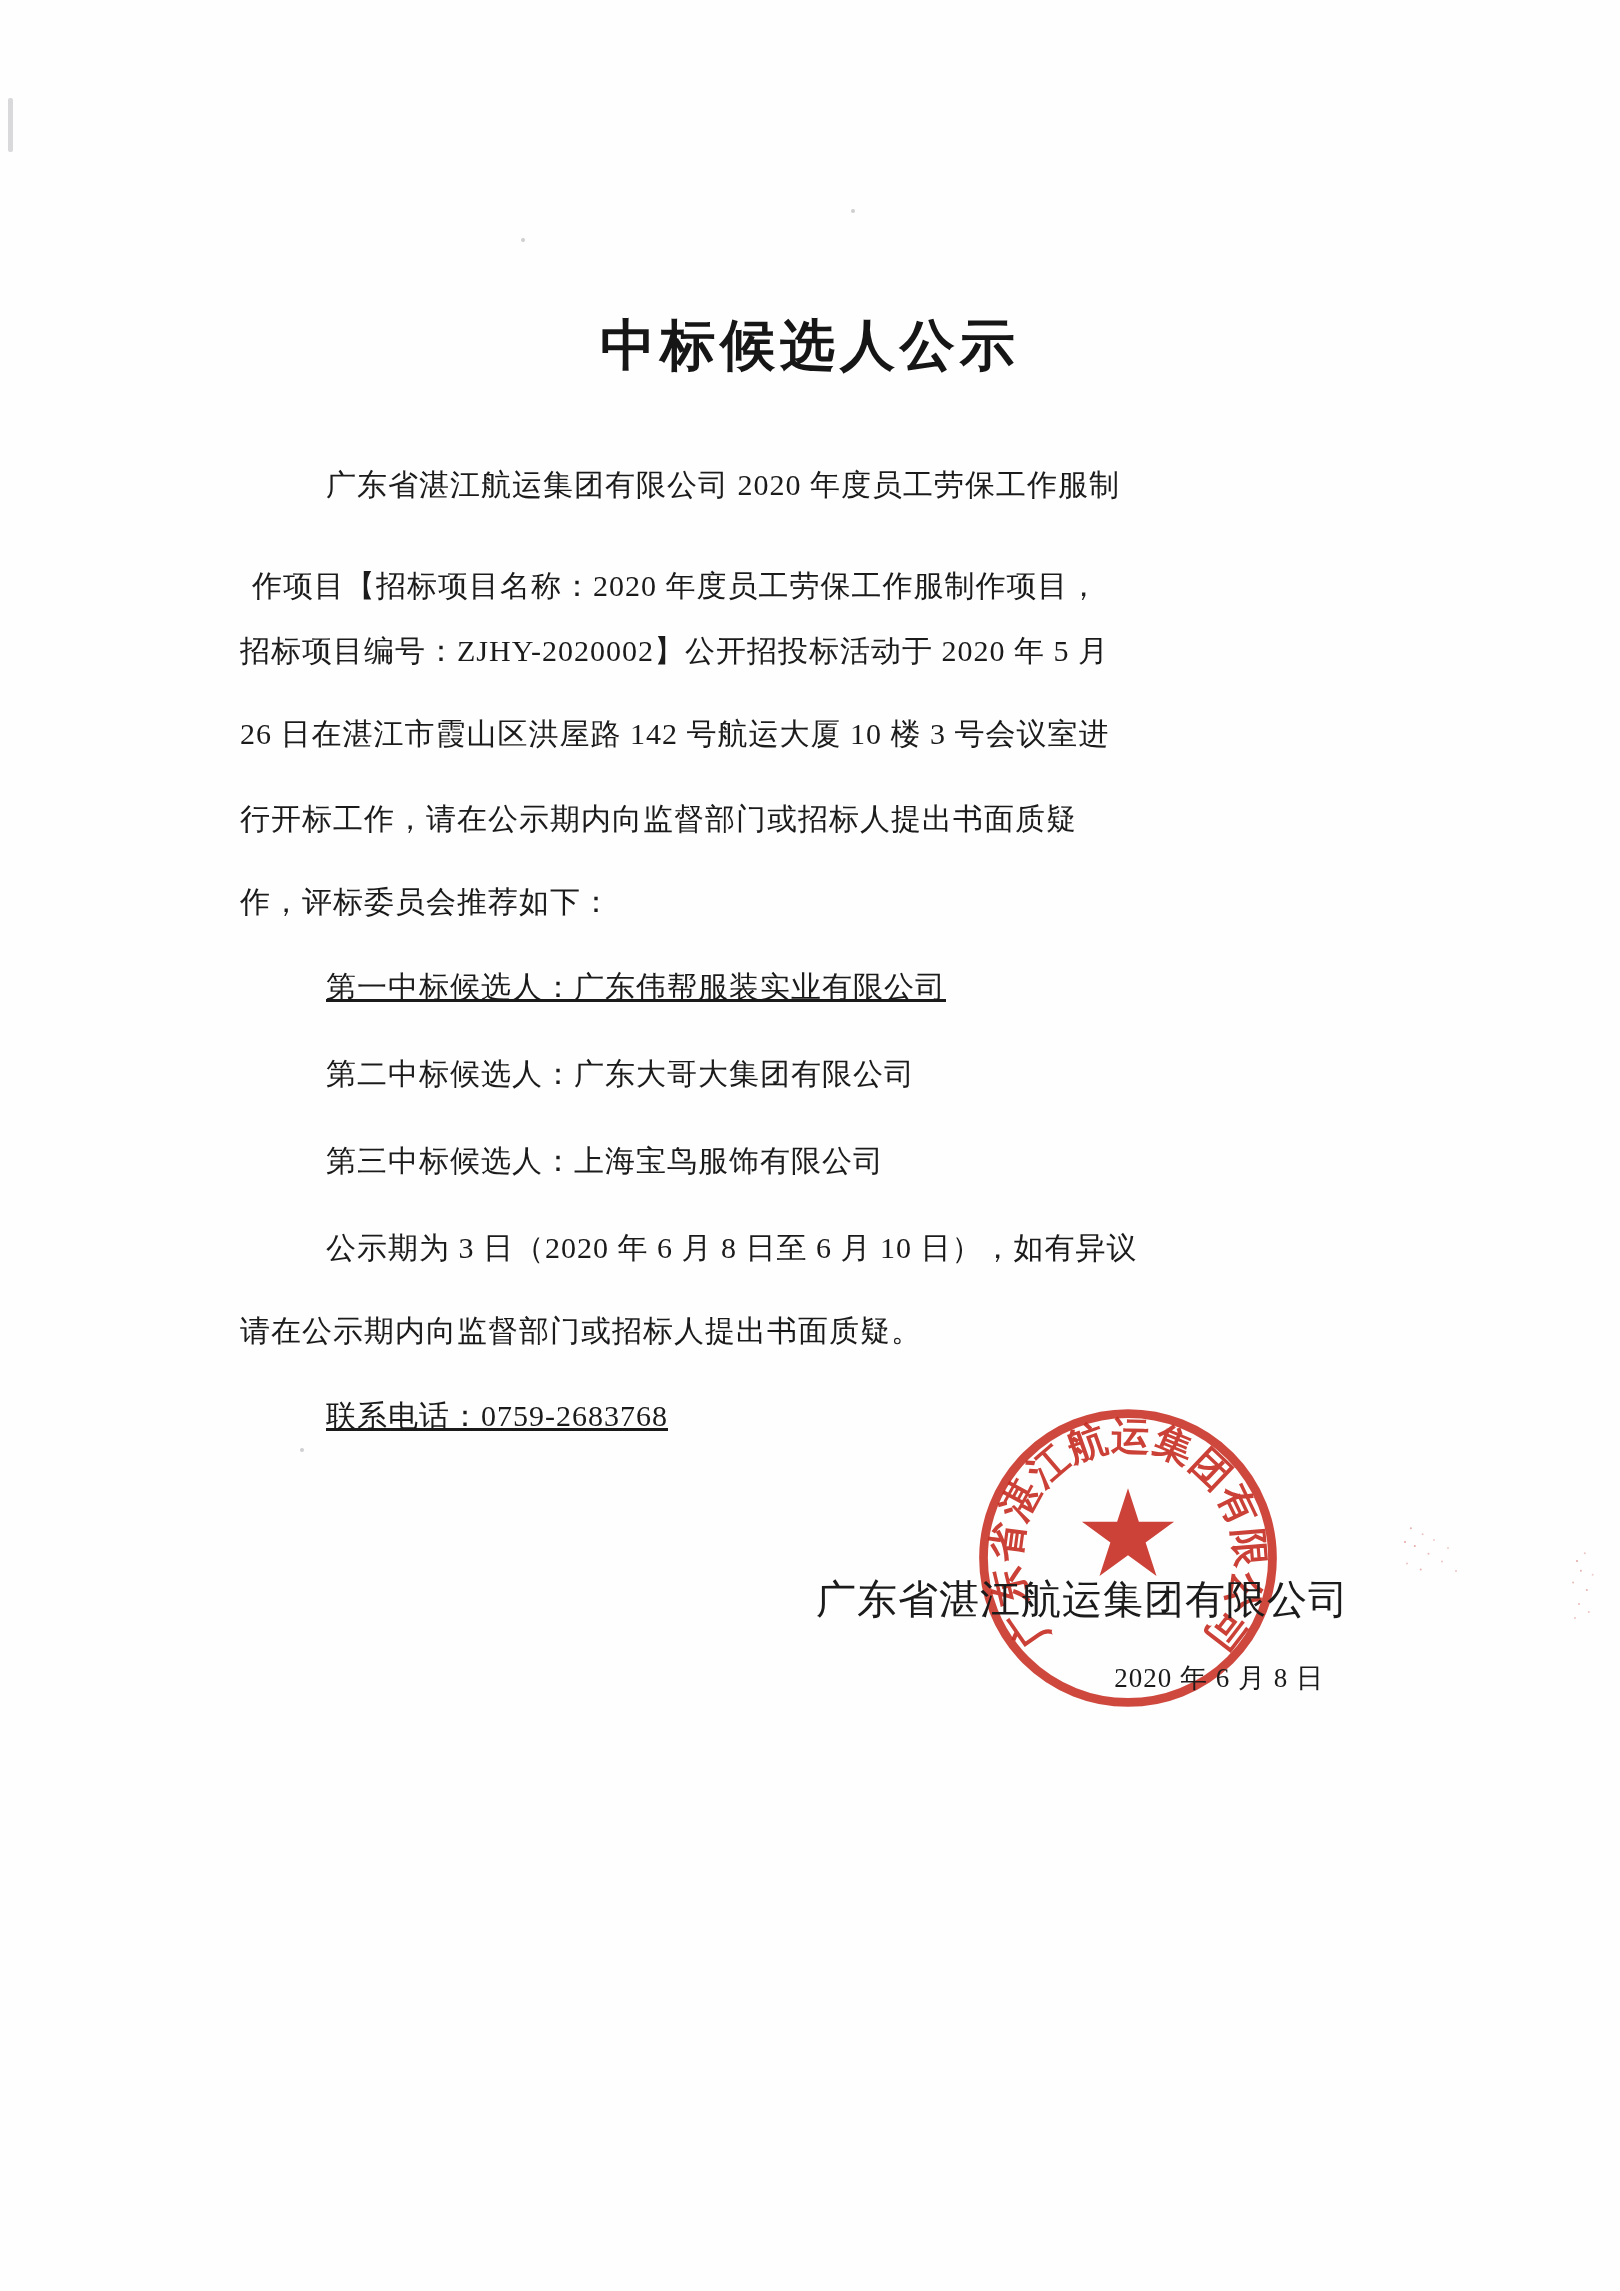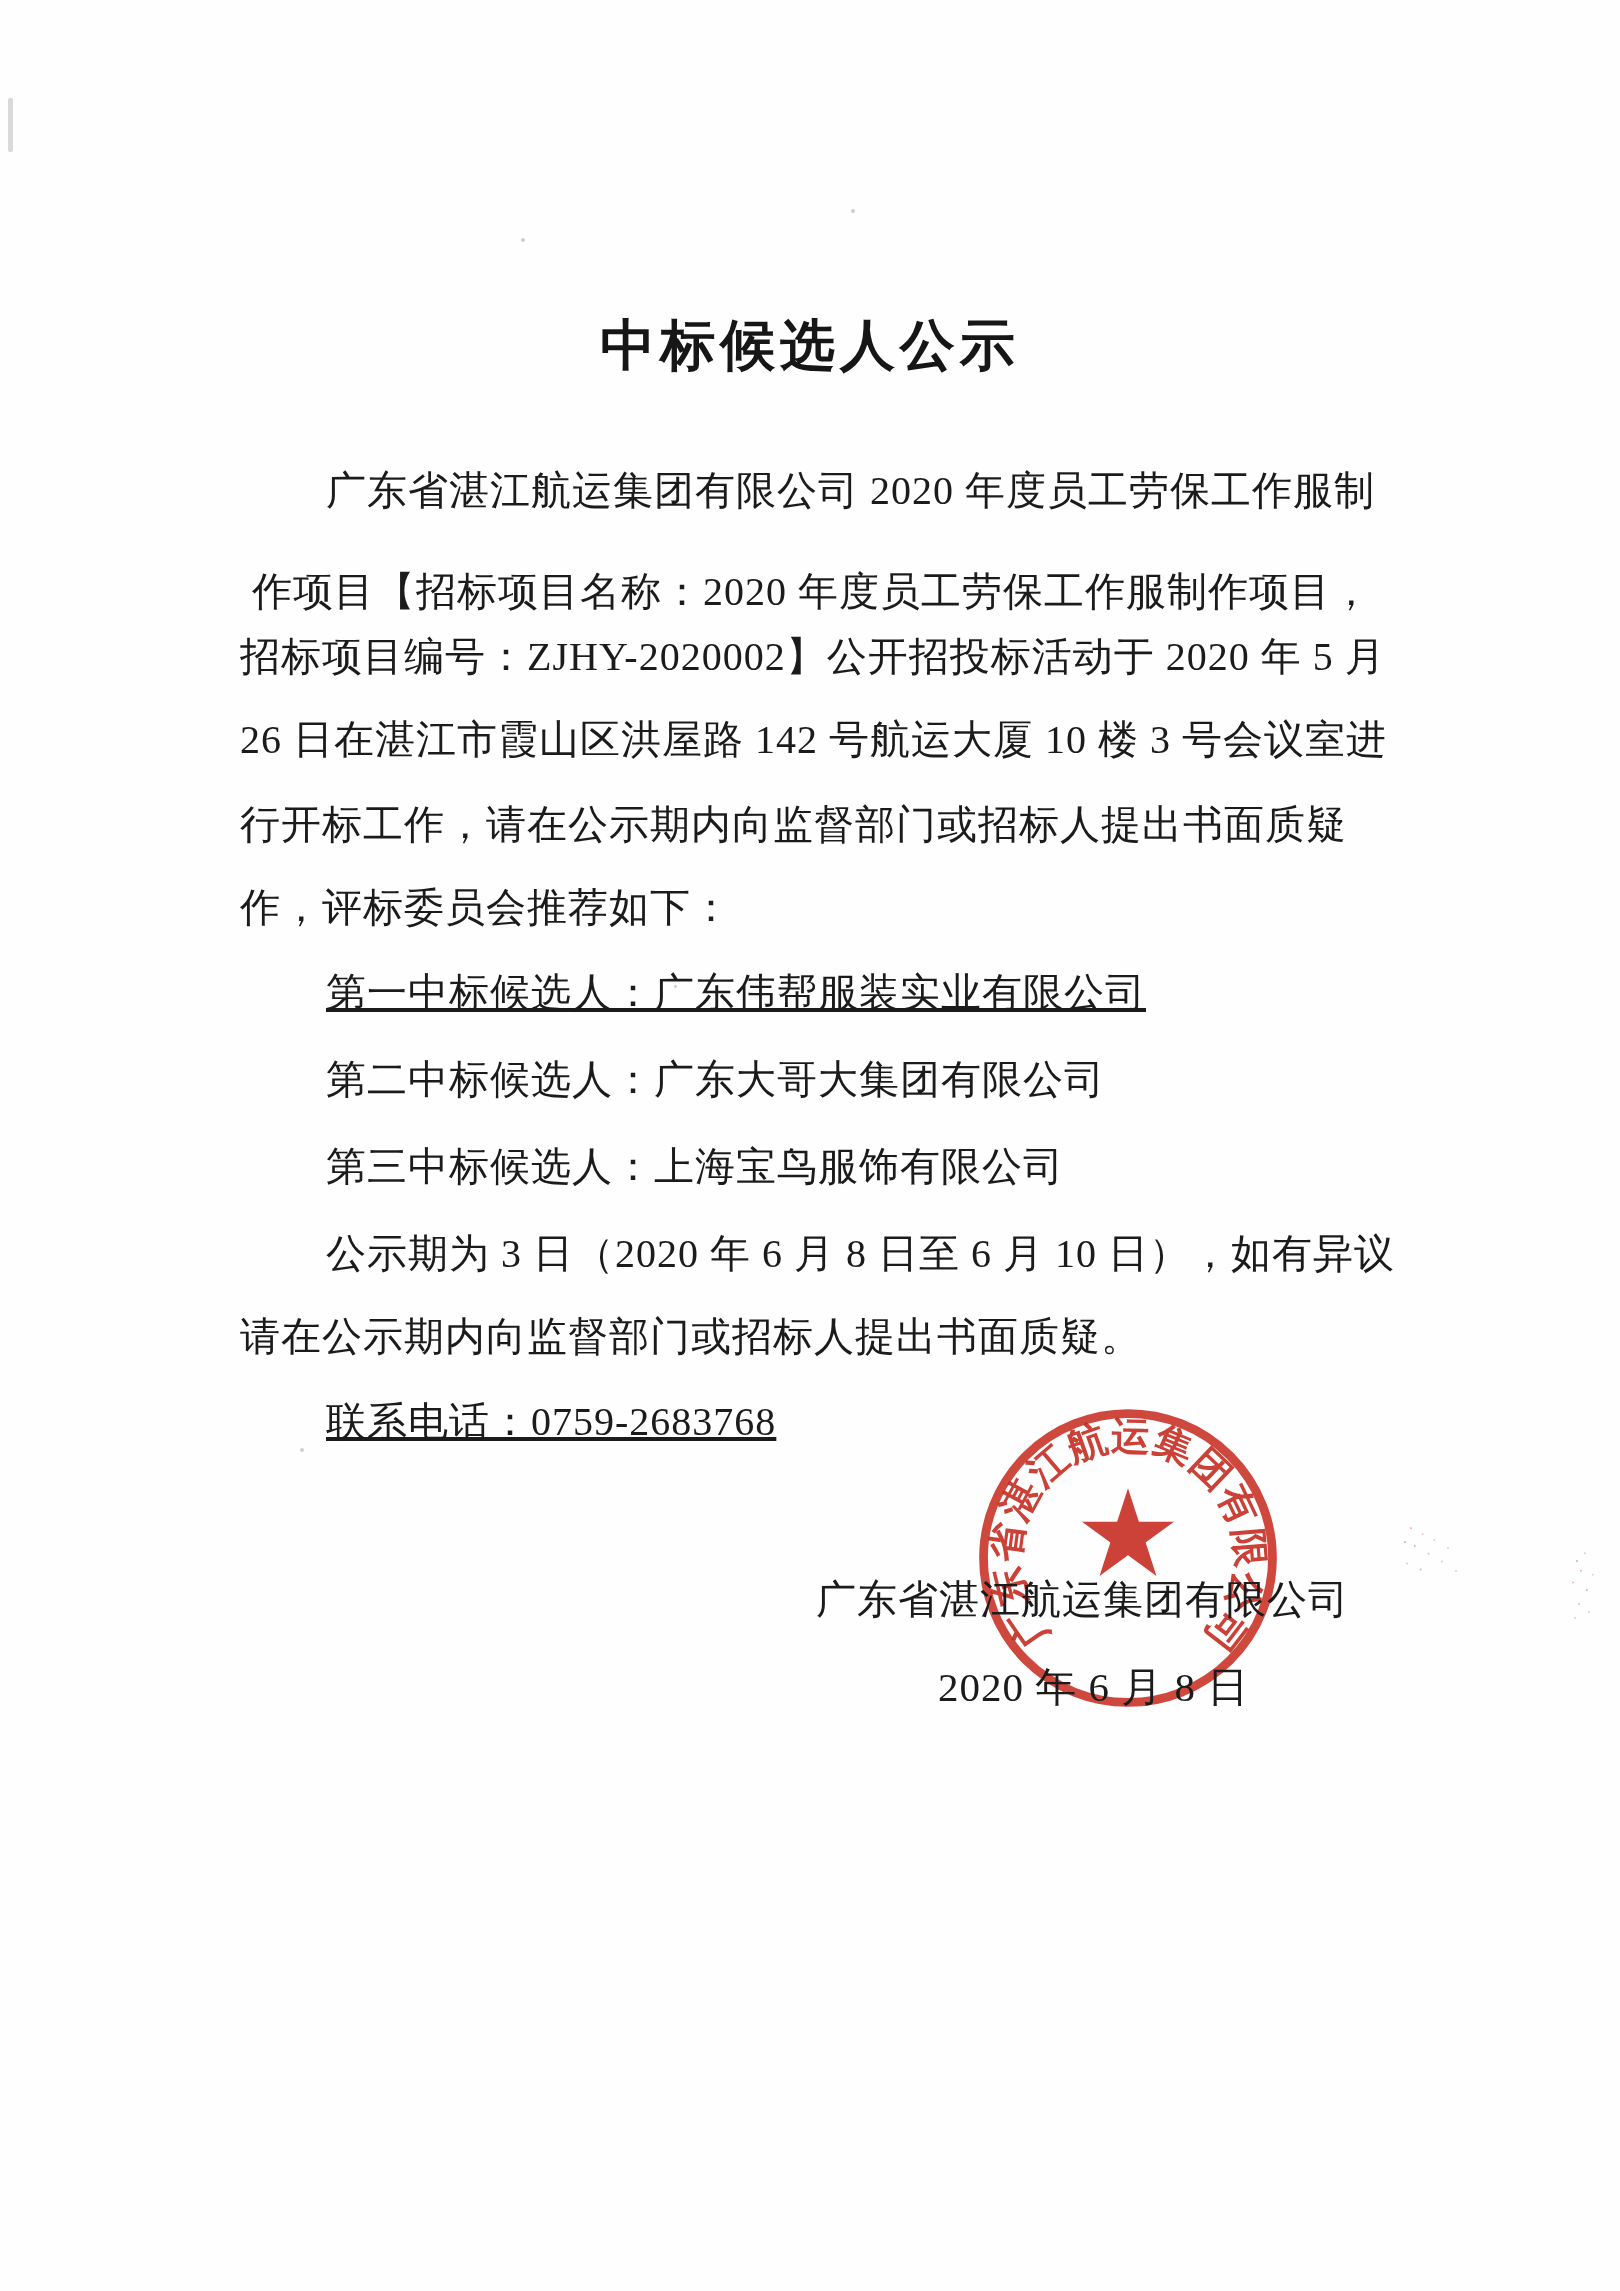--- a/index.html
+++ b/index.html
@@ -22,21 +22,21 @@
     font-weight: 700;
     font-size: 55px;
     letter-spacing: 4.9px;
     color: #161616;
     z-index: 3;
   }
   .line {
     position: absolute;
     left: 240px;
     width: 1166px;
-    font-size: 40px;
+    font-size: 30px;
     line-height: 1.15;
     white-space: nowrap;
     letter-spacing: 1px;
     z-index: 3;
   }
   .indent { padding-left: 86px; }
   .l1  { top: 468px; }
   .l2  { top: 569px; margin-left: 12px; }
   .l3  { top: 634px; }
   .l4  { top: 717px; }
@@ -55,22 +55,22 @@
     font-size: 40px;
     letter-spacing: 1px;
     white-space: nowrap;
     z-index: 3;
   }
   .signature-date {
     position: absolute;
     top: 1660px;
     left: 863px;
     width: 461px;
-    text-align: center;
-    font-size: 41px;
+    text-align: right;
+    font-size: 27px;
     letter-spacing: 1px;
     white-space: nowrap;
     z-index: 3;
   }
   .seal {
     position: absolute;
     top: 1398px;
     left: 968px;
     width: 320px;
     height: 320px;

